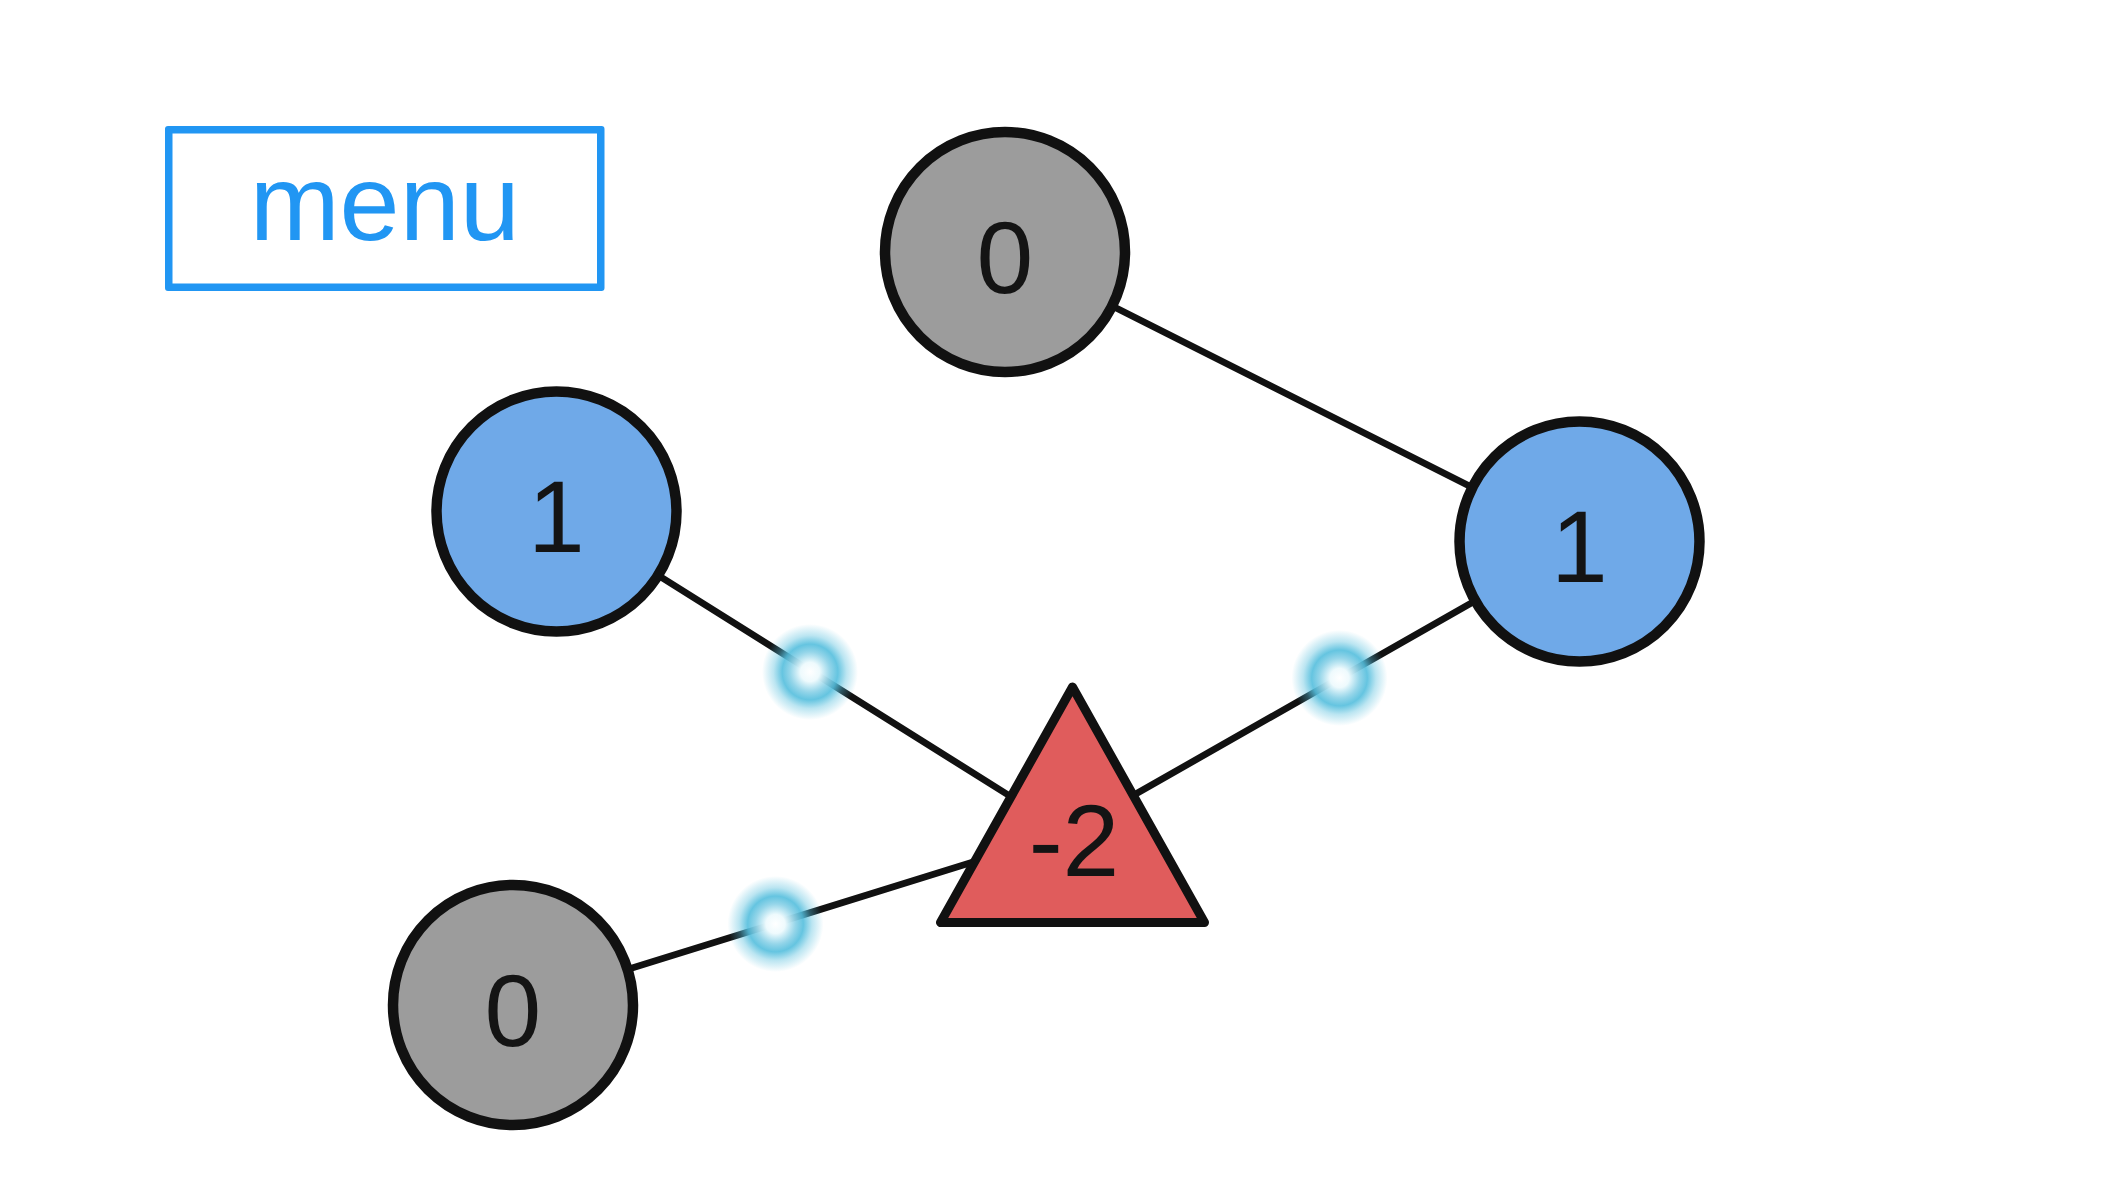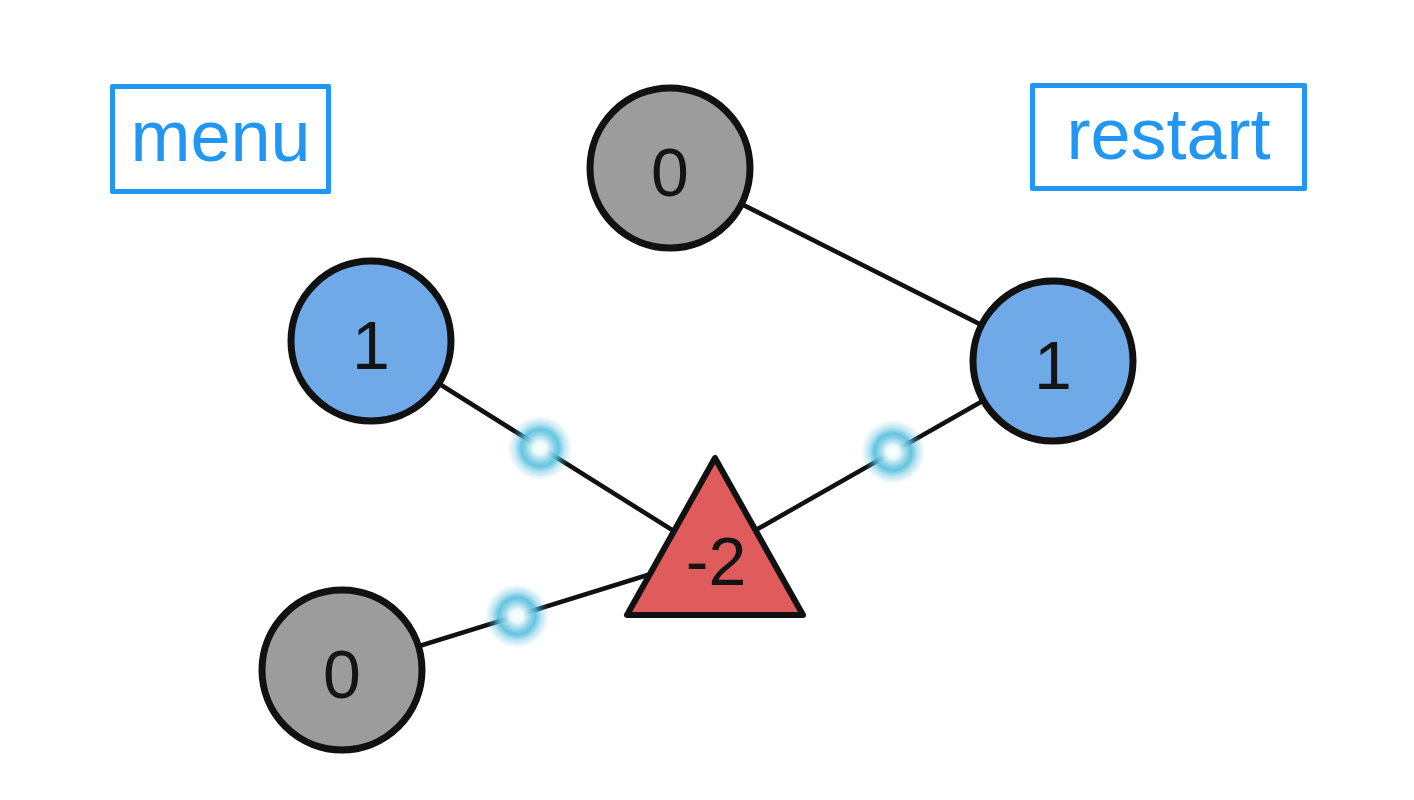--- a/index.html
+++ b/index.html
@@ -32,21 +32,21 @@
     font-weight: 300;
     line-height: 1;
     display: flex;
     align-items: center;
     justify-content: center;
     cursor: pointer;
     user-select: none;
     background: transparent;
     padding-bottom: 6px;
   }
-  .btn-menu   { left: 110px;  top: 84px; width: 221px; height: 110px; }
+  .btn-menu   { left: 110px;  top: 84px; width: 293px; height: 110px; }
   .btn-restart{ left: 1030px; top: 83px; width: 277px; height: 108px; }
   .stats {
     position: absolute;
     top: 638px;
     right: 102px;
     display: grid;
     grid-template-columns: auto 56px;
     column-gap: 12px;
     color: var(--accent, #2196F3);
     font-size: 46px;
@@ -102,16 +102,15 @@
         </g>
         <g cursor="pointer">
           <polygon points="715,458 627,615 803,615" fill="#E05C5C" stroke="#111111" stroke-width="6" stroke-linejoin="round"></polygon>
           <text x="716" y="561" text-anchor="middle" dominant-baseline="central" fill="#141414" font-size="68" font-weight="300" font-family="&quot;Liberation Sans&quot;,&quot;DejaVu Sans&quot;,sans-serif">-2</text>
         </g>
       </g>
   </svg>
 
   <div class="btn btn-menu">menu</div>
 
-  <div class="btn btn-restart">restart</div>
 
 
 </div>
 
 </body></html>

